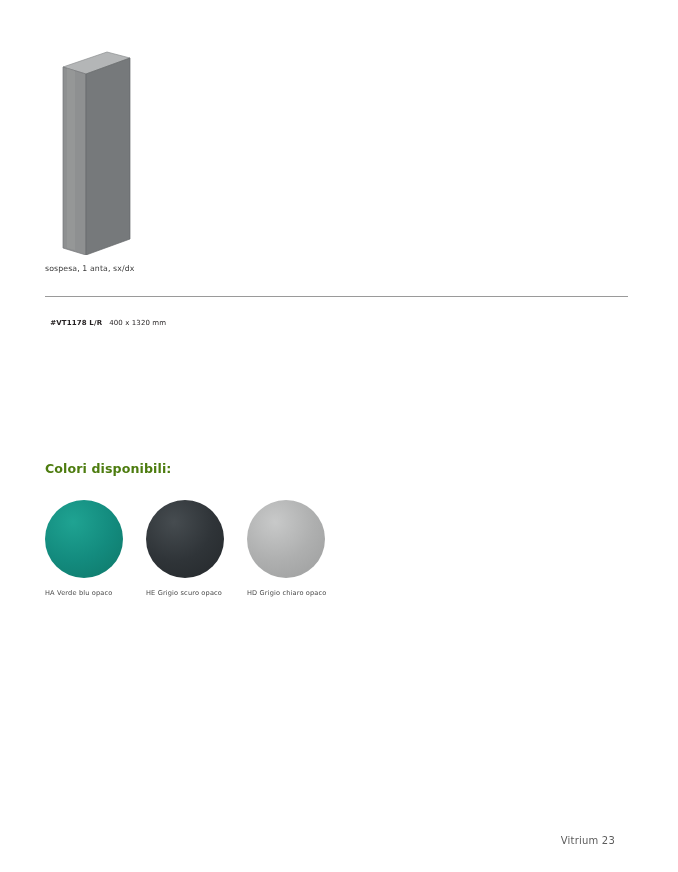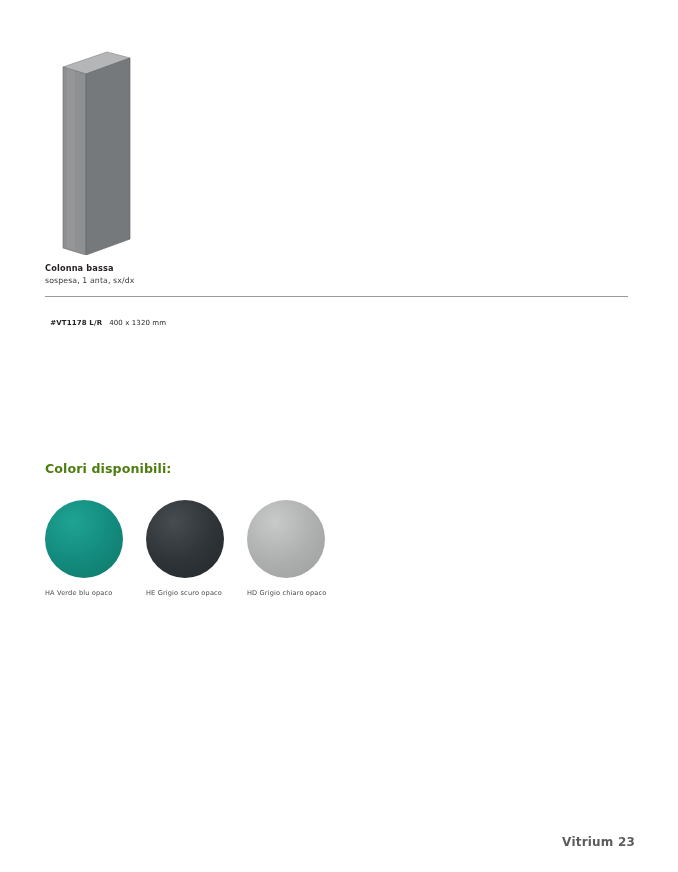--- a/index.html
+++ b/index.html
@@ -105,24 +105,24 @@
     margin-top: 11px;
     font-size: 6.6px;
     letter-spacing: 0.15px;
     color: #4a4a4a;
     white-space: nowrap;
   }
 
   
   .footer {
     position: absolute;
-    right: 43px;
+    right: 63px;
     top: 835px;
-    font-size: 12px;
-    font-weight: bold;
+    font-size: 10px;
+    font-weight: normal;
     letter-spacing: 0.2px;
     color: #5c5c5c;
   }
 </style>
 </head>
 <body>
 
 <div class="product-figure">
   <svg width="90" height="205" viewBox="0 0 90 205">
 
@@ -130,21 +130,20 @@
 
     <polygon points="18,17 41,24 41,205 18,198" fill="#8e9091" stroke="#747678" stroke-width="0.7"></polygon>
 
     <polygon points="41,24 85,8 85,189 41,205" fill="#76797b" stroke="#65686a" stroke-width="0.7"></polygon>
 
     <polygon points="22,18 30,21 30,200 22,198" fill="#9a9c9d" opacity="0.55"></polygon>
   </svg>
 </div>
 
 <div class="product-caption">
-  <div class="product-title">Colonna bassa</div>
   <div class="product-subtitle">sospesa, 1 anta, sx/dx</div>
 </div>
 
 <div class="rule"></div>
 
 <div class="product-code">
   <span>#VT1178 L/R</span><span class="dims">&nbsp;&nbsp; </span><span class="dims">400 x 1320 mm</span>
 </div>
 
 <div class="colors-heading">Colori disponibili:</div>

